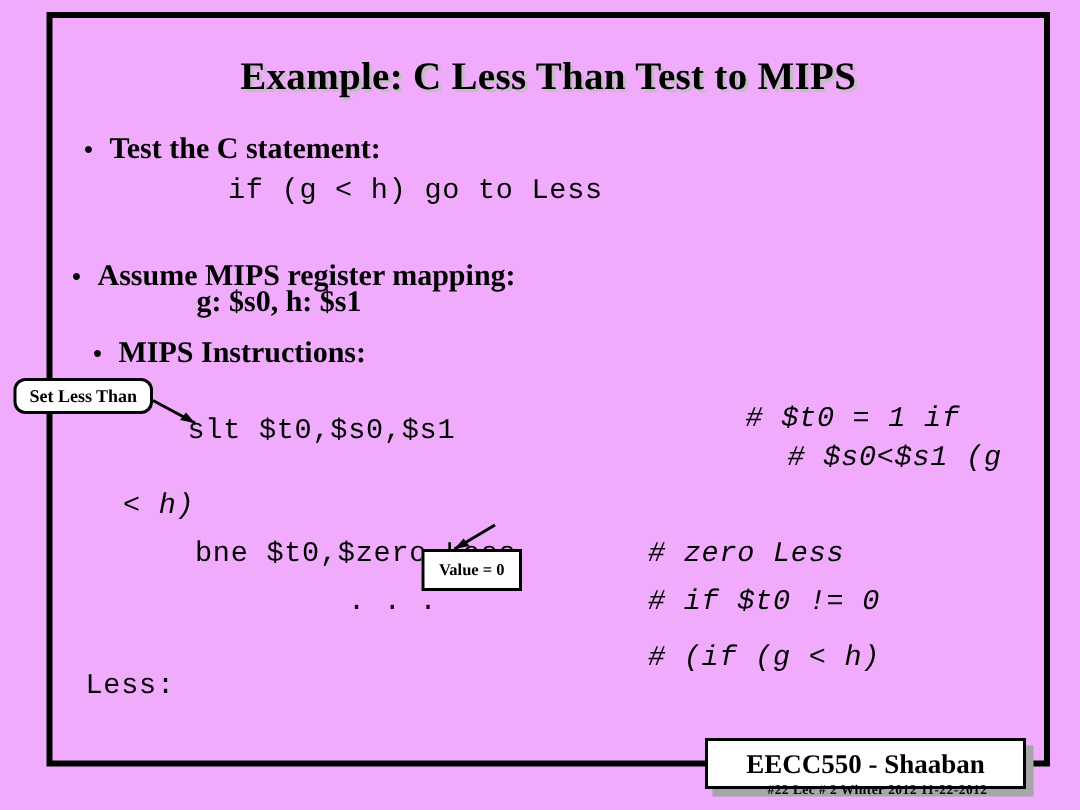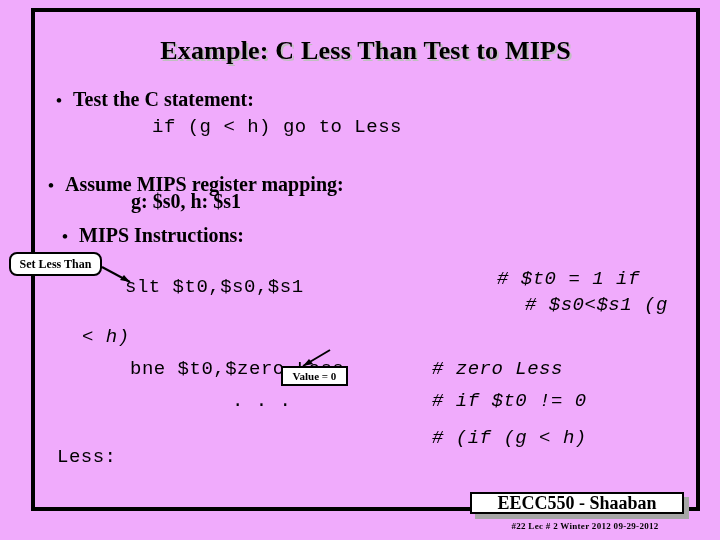--- a/index.html
+++ b/index.html
@@ -108,38 +108,38 @@
     top: 252px;
     width: 93px;
     height: 24px;
     font-size: 12px;
     border-radius: 8px;
   }
   #callout-zero {
     left: 281px;
     top: 366px;
     width: 67px;
-    height: 20px;
+    height: 28px;
     font-size: 11px;
   }
 
   
   .leader {
     position: absolute;
     z-index: 6;
     pointer-events: none;
   }
 
   
   #footer-badge {
     position: absolute;
     left: 470px;
     top: 492px;
     width: 214px;
-    height: 22px;
+    height: 34px;
     background: #ffffff;
     border: 2px solid #000000;
     box-sizing: border-box;
     display: flex;
     align-items: center;
     justify-content: center;
     font-family: "Liberation Serif", serif;
     font-weight: bold;
     font-size: 18px;
     color: #000000;
@@ -215,15 +215,15 @@
     <span>Value = 0</span>
   </div>
   <svg class="leader" style="left:300px; top:348px;" width="32" height="22" viewBox="0 0 32 22">
     <line x1="30" y1="2" x2="3" y2="18" stroke="#000000" stroke-width="2"></line>
     <polygon points="3,18 13,16 9,11" fill="#000000"></polygon>
   </svg>
 
   <div id="footer-badge">
     <span>EECC550 - Shaaban</span>
   </div>
-  <div id="footer-meta">#22   Lec # 2   Winter 2012  09-29-2012</div>
+  <div id="footer-meta">#22   Lec # 2   Winter 2012  11-22-2012</div>
 
 </div>
 
 </body></html>

